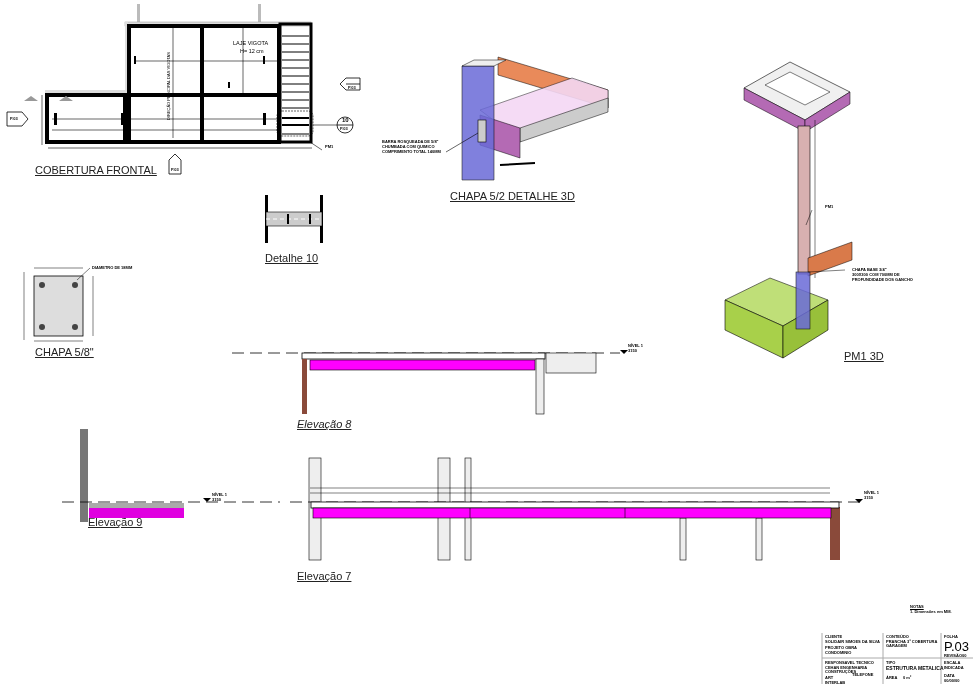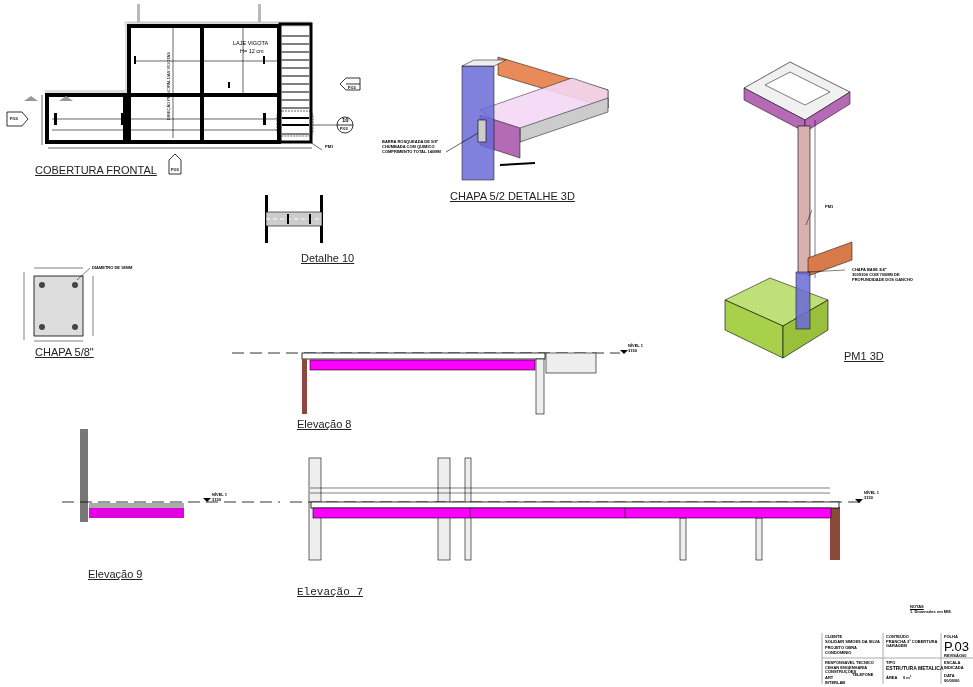--- a/index.html
+++ b/index.html
@@ -135,21 +135,21 @@
 
 <div>
 <svg width="973" height="687">
   <rect x="265" y="195" width="3" height="48" fill="#000"></rect>
   <rect x="320" y="195" width="3" height="48" fill="#000"></rect>
   <rect x="266" y="212" width="56" height="14" fill="#ccc" stroke="#000" stroke-width="0.6"></rect>
   <line x1="266" y1="219" x2="322" y2="219" stroke="#fff" stroke-width="1" stroke-dasharray="4,3"></line>
   <rect x="287" y="214" width="2" height="10" fill="#000"></rect>
       <rect x="309" y="214" width="2" height="10" fill="#000"></rect>
 </svg>
-<div class="title" style="left:265px;top:252px;margin-left:36px;">Detalhe 10</div>
+<div class="title" style="left:265px;top:252px;">Detalhe 10</div>
 </div>
 
 <div>
 <svg width="973" height="687">
   <rect x="34" y="276" width="49" height="60" fill="#ddd" stroke="#000" stroke-width="0.8"></rect>
   <g fill="#444">
         <circle cx="42" cy="285" r="3"></circle>
         <circle cx="75" cy="285" r="3"></circle>
         <circle cx="42" cy="327" r="3"></circle>
         <circle cx="75" cy="327" r="3"></circle>
@@ -171,34 +171,34 @@
   <line x1="232" y1="353" x2="620" y2="353" stroke="#000" stroke-width="0.8" stroke-dasharray="12,6"></line>
   <rect x="302" y="353" width="243" height="6" fill="#fff" stroke="#000" stroke-width="0.8"></rect>
   <rect x="310" y="360" width="225" height="10" fill="#ff00ff" stroke="#000" stroke-width="0.6"></rect>
   <rect x="302" y="359" width="5" height="55" fill="#8a4a3a"></rect>
   <rect x="536" y="359" width="8" height="55" fill="#eee" stroke="#000" stroke-width="0.6"></rect>
   <rect x="546" y="353" width="50" height="20" fill="#eee" stroke="#000" stroke-width="0.6"></rect>
   <path d="M620,350 l4,4 l4,-4 z" fill="#000"></path>
 </svg>
 <div class="tiny" style="left:628px;top:344px;">NÍVEL 1</div>
 <div class="tiny" style="left:628px;top:349px;">3150</div>
-<div class="title" style="left:297px;top:418px;">Elevação 8</div>
+<div class="title" style="left:297px;top:418px;font-style:italic;">Elevação 8</div>
 </div>
 
 <div>
 <svg width="973" height="687">
   <rect x="80" y="429" width="8" height="93" fill="#777"></rect>
   <line x1="62" y1="502" x2="280" y2="502" stroke="#000" stroke-width="0.8" stroke-dasharray="12,6"></line>
   <rect x="89" y="503" width="95" height="5" fill="#aaa"></rect>
   <rect x="89" y="508" width="95" height="10" fill="#e000e0"></rect>
   <path d="M203,498 l4,4 l4,-4 z" fill="#000"></path>
 </svg>
 <div class="tiny" style="left:212px;top:493px;">NÍVEL 1</div>
 <div class="tiny" style="left:212px;top:498px;">3150</div>
-<div class="title" style="left:88px;top:568px;text-align:right;">Elevação 9</div>
+<div class="title" style="left:88px;top:516px;text-align:right;">Elevação 9</div>
 </div>
 
 <div>
 <svg width="973" height="687">
   <g fill="#eee" stroke="#000" stroke-width="0.6">
     <rect x="309" y="458" width="12" height="102"></rect>
     <rect x="438" y="458" width="12" height="102"></rect>
     <rect x="465" y="458" width="6" height="102"></rect>
     <rect x="680" y="518" width="6" height="42"></rect>
     <rect x="756" y="518" width="6" height="42"></rect>
@@ -210,21 +210,21 @@
   </g>
   <line x1="290" y1="502" x2="860" y2="502" stroke="#000" stroke-width="0.8" stroke-dasharray="12,6"></line>
   <rect x="311" y="502" width="528" height="6" fill="#fff" stroke="#000" stroke-width="0.8"></rect>
   <rect x="313" y="508" width="518" height="10" fill="#ff00ff" stroke="#000" stroke-width="0.6"></rect>
   <line x1="470" y1="508" x2="470" y2="518" stroke="#000" stroke-width="0.6"></line>
   <line x1="625" y1="508" x2="625" y2="518" stroke="#000" stroke-width="0.6"></line>
   <path d="M855,499 l4,4 l4,-4 z" fill="#000"></path>
 </svg>
 <div class="tiny" style="left:864px;top:491px;">NÍVEL 1</div>
 <div class="tiny" style="left:864px;top:496px;">3150</div>
-<div class="title" style="left:297px;top:586px;font-family:Liberation Mono, monospace;">Elevação 7</div>
+<div class="title" style="left:297px;top:570px;">Elevação 7</div>
 </div>
 
 <div>
   <div class="tiny" style="left:910px;top:605px;text-decoration:underline;">NOTAS</div>
   <div class="tiny" style="left:910px;top:610px;">1. Dimensões em MM.</div>
 </div>
 
 <div>
 <svg width="973" height="687">
   <g stroke="#aaa" stroke-width="1">

